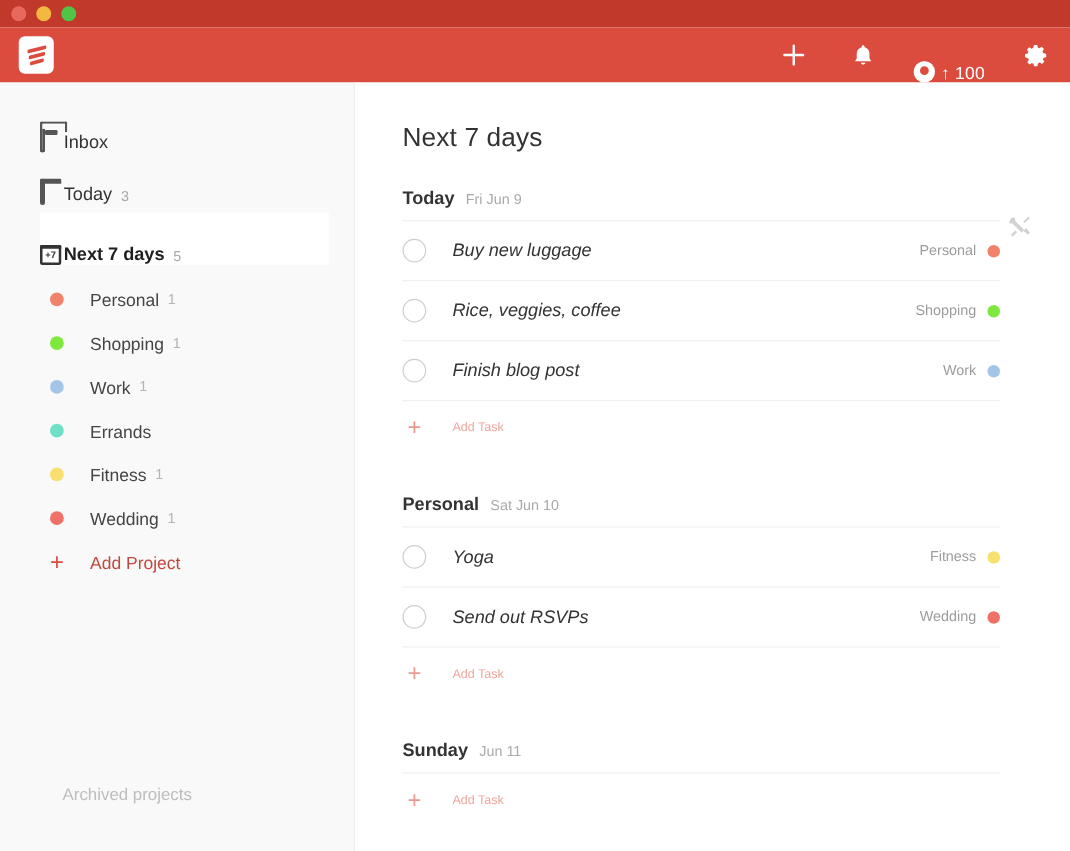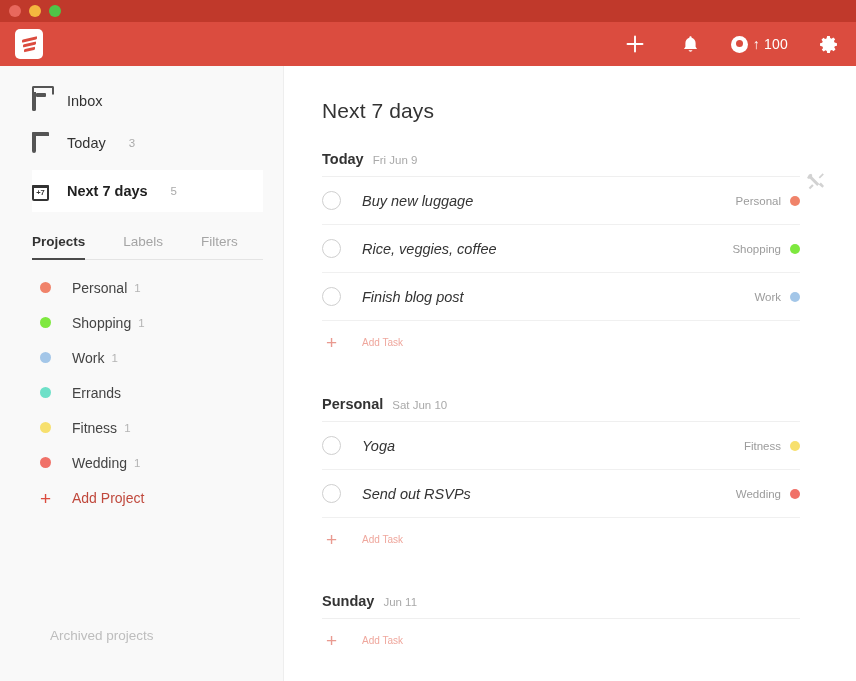--- a/index.html
+++ b/index.html
@@ -49,21 +49,21 @@
 
   .appbar-right {
     position: absolute; right: 0; top: 0; height: 44px;
     display: flex; align-items: center; gap: 0;
   }
   .ab-btn {
     width: 56px; height: 44px; display: flex; align-items: center;
     justify-content: center; cursor: pointer;
   }
   .karma {
-    display: flex; align-items: center; gap: 5px; padding: 0 12px;
+    display: flex; align-items: flex-end; gap: 5px; padding: 0 12px;
     height: 44px; cursor: pointer;
   }
   .karma-ring {
     width: 17px; height: 17px; border-radius: 50%;
     background: #ffffff; position: relative;
   }
   .karma-ring::after {
     content: ""; position: absolute; left: 5px; top: 4px;
     width: 7px; height: 7px; border-radius: 50%; background: #db4c3f;
   }
@@ -72,22 +72,22 @@
   
   .body { display: flex; height: 615px; }
 
   
   .sidebar {
     width: 284px; background: #f9f9f9;
     border-right: 1px solid #eeeeee; padding-top: 14px;
     position: relative;
   }
   .nav-item {
-    display: flex; align-items: center; height: 42px;
-    margin: 0 20px 0 32px; cursor: pointer; gap: 16px;
+    display: flex; align-items: flex-end; height: 42px;
+    margin: 0 20px 0 32px; cursor: pointer; 
   }
   .nav-sel-wrap { background: #ffffff; }
   .nav-icon { width: 19px; height: 19px; flex: 0 0 19px; position: relative; }
   .nav-label { font-size: 14.5px; color: #333333; }
   .nav-label.bold { font-weight: bold; color: #202020; }
   .nav-count { font-size: 11.5px; color: #aaaaaa; margin-left: 7px; }
 
   
   .ico-inbox {
     border: 2px solid #555; border-top: none; border-radius: 0 0 2px 2px;
@@ -285,25 +285,20 @@
           <span class="nav-icon">
             <span class="ico-cal7">
                 <span>+7</span>
               </span>
           </span>
           <span class="nav-label bold">Next 7 days</span>
           <span class="nav-count">5</span>
         </div>
       </div>
 
-      <div class="tabs">
-        <div class="tab active">Projects</div>
-        <div class="tab">Labels</div>
-        <div class="tab">Filters</div>
-      </div>
 
       <div class="projects">
         <div class="proj-item">
           <span class="proj-dot" style="background:#f0836a"></span>
           <span class="proj-label">Personal</span>
           <span class="proj-count">1</span>
         </div>
         <div class="proj-item">
           <span class="proj-dot" style="background:#7ee83f"></span>
           <span class="proj-label">Shopping</span>

